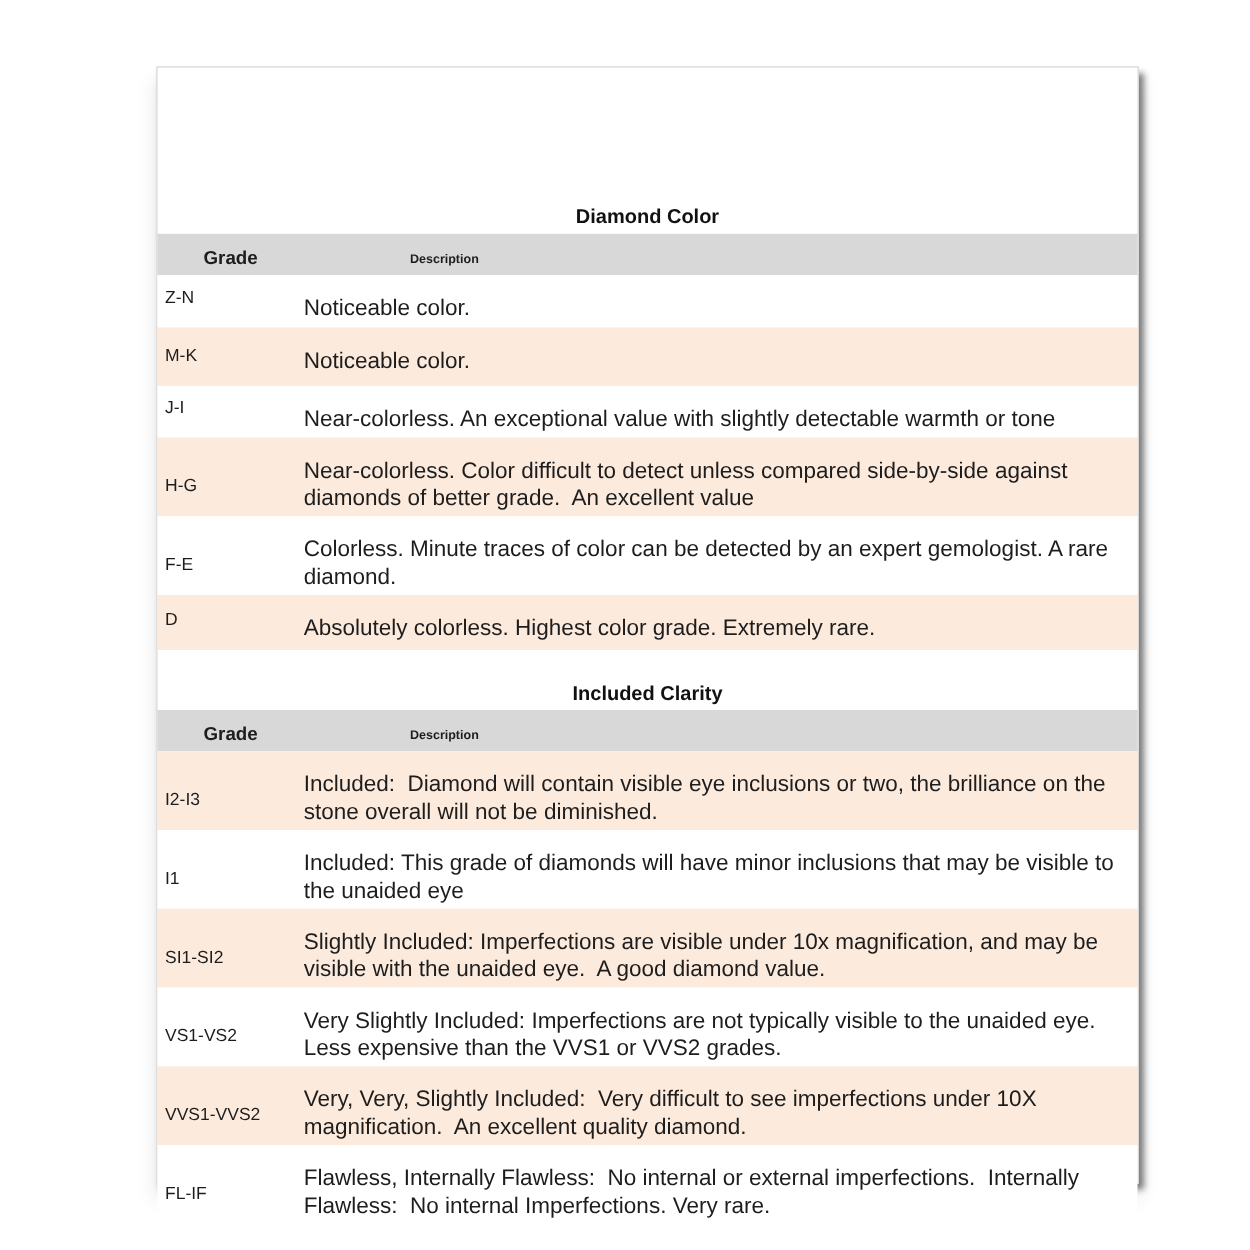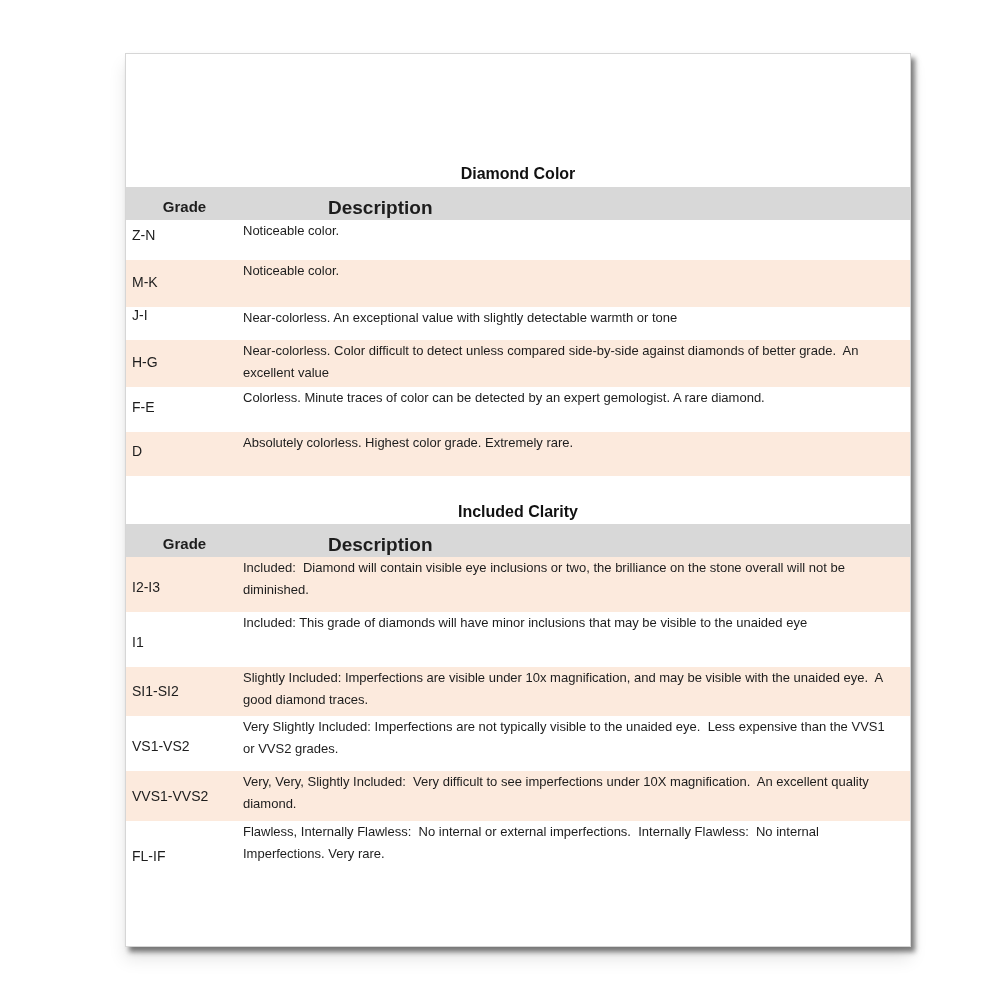--- a/index.html
+++ b/index.html
@@ -55,37 +55,37 @@
     flex: 0 0 117px;
     box-sizing: border-box;
     display: flex;
     align-items: flex-end;
     padding: 0 0 17px 6px;
     font-size: 14px;
   }
   .desc-cell {
     flex: 1;
     box-sizing: border-box;
-    padding: 0 16px 4px 0;
-    font-size: 13px;
+    padding: 16px 16px 4px 0;
+    font-size: 18px;
     line-height: 21.5px;
     white-space: pre-wrap;
   }
   .row.header .grade-cell {
     justify-content: center;
     padding: 0 0 5px 0;
     font-weight: bold;
     font-size: 15px;
   }
   .row.header .desc-cell {
     display: flex;
     align-items: flex-end;
     padding: 0 0 5px 85px;
     font-weight: bold;
-    font-size: 19px;
+    font-size: 10px;
     line-height: 15px;
   }
 
   
   .t1r0 { min-height: 40px; } .t1r1 { min-height: 47px; } .t1r2 { min-height: 33px; }
   .t1r3 { min-height: 45px; } .t1r4 { min-height: 45px; } .t1r5 { min-height: 44px; }
   .t2r0 { min-height: 55px; } .t2r1 { min-height: 55px; } .t2r2 { min-height: 49px; }
   .t2r3 { min-height: 55px; } .t2r4 { min-height: 50px; } .t2r5 { min-height: 60px; }
 </style>
 </head>
@@ -142,21 +142,21 @@
     <div class="row peach t2r0">
       <div class="grade-cell">I2-I3</div>
       <div class="desc-cell">Included:  Diamond will contain visible eye inclusions or two, the brilliance on the stone overall will not be diminished.</div>
     </div>
     <div class="row white t2r1">
       <div class="grade-cell">I1</div>
       <div class="desc-cell">Included: This grade of diamonds will have minor inclusions that may be visible to the unaided eye</div>
     </div>
     <div class="row peach t2r2">
       <div class="grade-cell">SI1-SI2</div>
-      <div class="desc-cell">Slightly Included: Imperfections are visible under 10x magnification, and may be visible with the unaided eye.  A good diamond traces.</div>
+      <div class="desc-cell">Slightly Included: Imperfections are visible under 10x magnification, and may be visible with the unaided eye.  A good diamond value.</div>
     </div>
     <div class="row white t2r3">
       <div class="grade-cell">VS1-VS2</div>
       <div class="desc-cell">Very Slightly Included: Imperfections are not typically visible to the unaided eye.  Less expensive than the VVS1 or VVS2 grades.</div>
     </div>
     <div class="row peach t2r4">
       <div class="grade-cell">VVS1-VVS2</div>
       <div class="desc-cell">Very, Very, Slightly Included:  Very difficult to see imperfections under 10X magnification.  An excellent quality diamond.</div>
     </div>
     <div class="row white t2r5">

